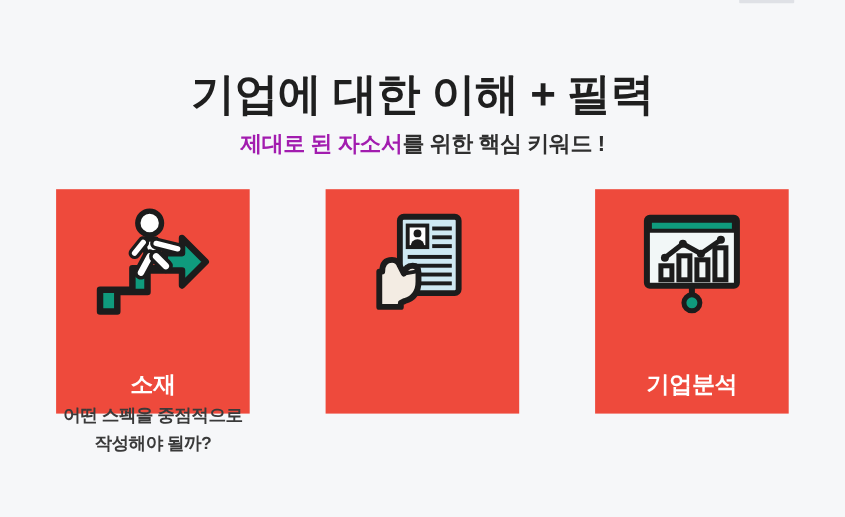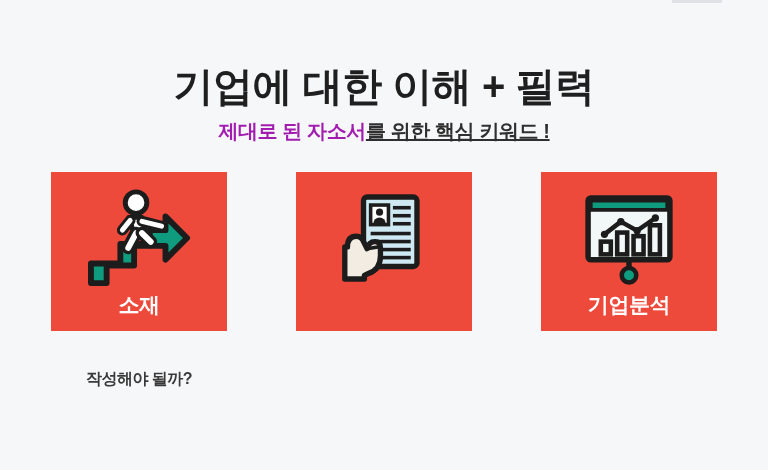--- a/index.html
+++ b/index.html
@@ -63,37 +63,36 @@
     letter-spacing: -0.4px;
     color: #2b2b2b;
     white-space: nowrap;
   }
   .subhead .accent {
     color: #a21caf;
   }
   .subhead .plain {
     color: #2f2f2f;
     font-weight: 700;
-    text-decoration: underline;
   }
 
   .cards {
     position: absolute;
     top: 172px;
     left: 51px;
     width: 666px;
     height: 176px;
     display: flex;
     justify-content: space-between;
   }
 
   .card {
     position: relative;
     width: 176px;
-    height: 159px;
+    height: 204px;
     background: #ee4a3c;
     box-sizing: border-box;
     display: flex;
     flex-direction: column;
     align-items: center;
     justify-content: flex-start;
   }
 
   .card-icon {
     margin-top: 14px;
@@ -235,17 +234,18 @@
           <circle cx="55" cy="93" r="8" fill="#0f9b7d" stroke="#1c1c1c" stroke-width="5"></circle>
         </svg>
       </div>
       <div class="card-label">기업분석</div>
     </div>
 
   </div>
 
   <div class="captions">
     <div class="caption">
+      <span class="line">어떤 스펙을 중점적으로</span>
       <span class="line">작성해야 될까?</span>
     </div>
   </div>
 
 </div>
 
 </body></html>

